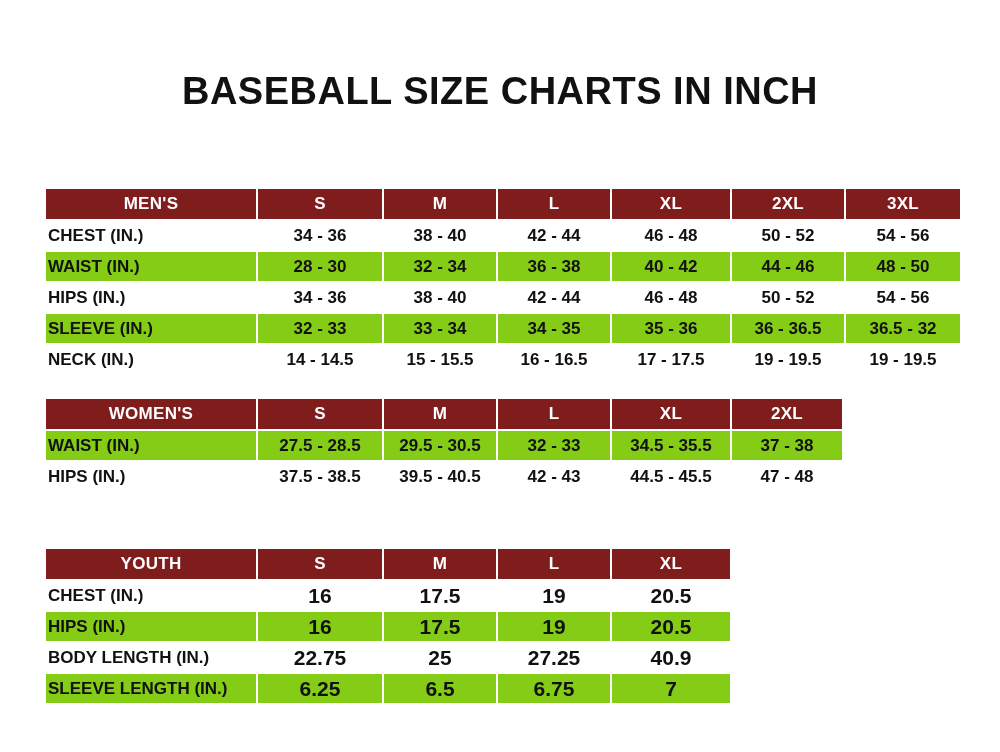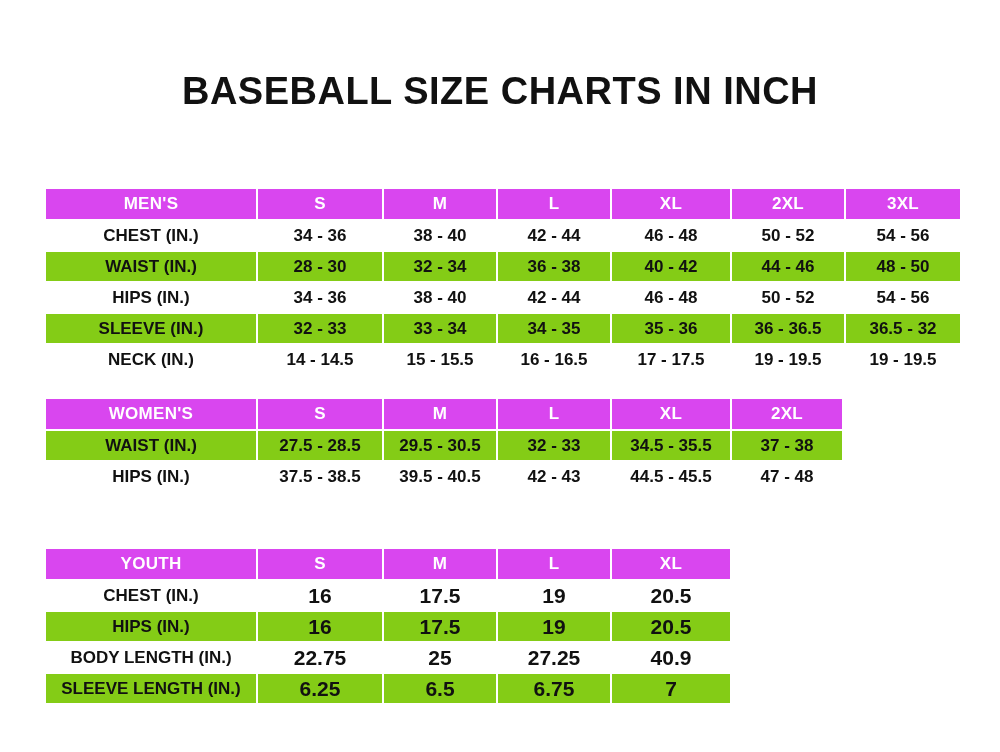--- a/index.html
+++ b/index.html
@@ -44,34 +44,34 @@
     background: #ffffff;
     font-size: 17px;
     font-weight: bold;
     text-align: center;
     height: 29px;
     padding: 0 2px;
     color: #111111;
     white-space: nowrap;
   }
   table.size-table thead th {
-    background: #d946ef;
+    background: #7f1d1d;
     color: #ffffff;
     font-size: 17px;
     letter-spacing: 0.3px;
     height: 30px;
   }
   table.size-table thead th.rowlabel-head {
     text-align: center;
   }
   table.size-table tbody tr.alt td {
     background: #84cc16;
   }
   table.size-table tbody td.rowlabel {
-    text-align: center;
+    text-align: left;
   }
 
   
   #mens-table {
     left: 44px;
     top: 187px;
     width: 908px;
   }
   #mens-table col.c0 { width: 210px; }
   #mens-table col.c1 { width: 124px; }

